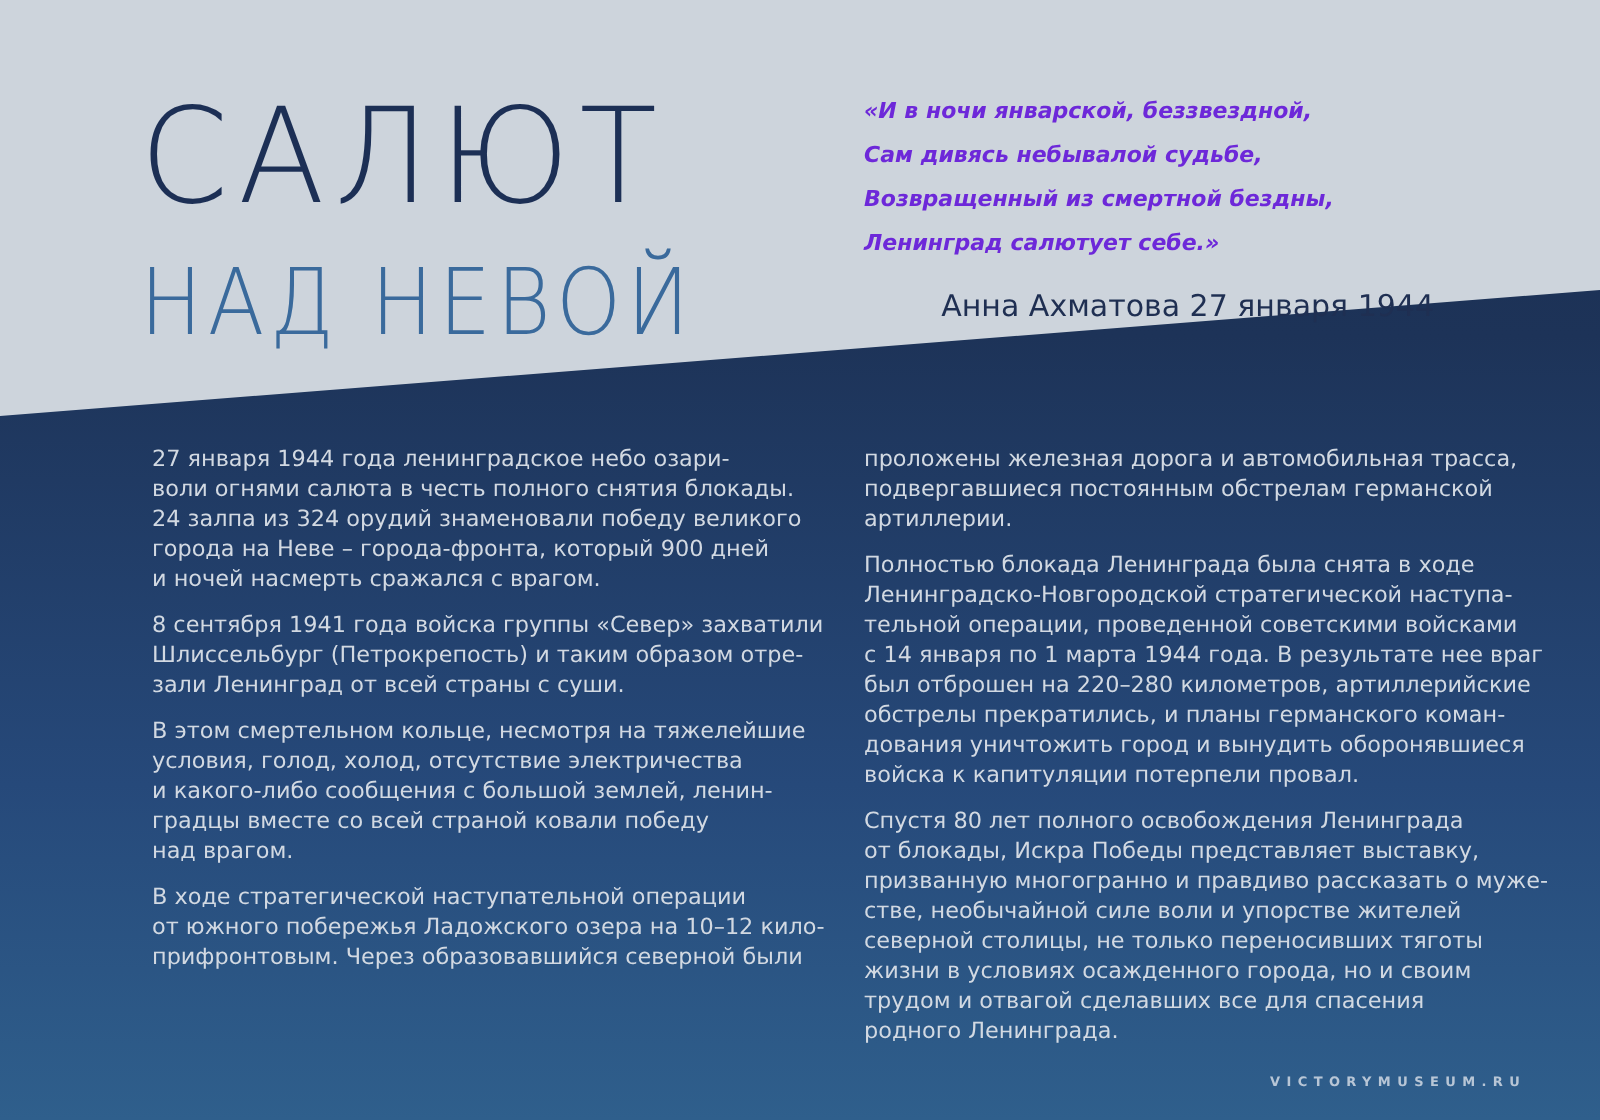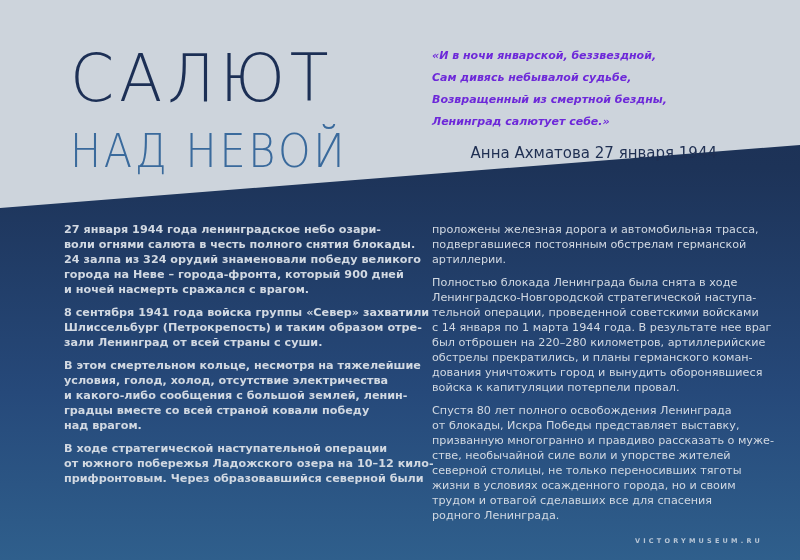--- a/index.html
+++ b/index.html
@@ -37,21 +37,21 @@
     .author {
       position: absolute; right: 83px; top: 132px;
       font-family: "DejaVu Sans", sans-serif;
       font-size: 15px; color: #1f2f52; white-space: nowrap; margin-top: 12px;
     }
     .col {
       position: absolute; top: 222px; width: 330px;
       font-family: "DejaVu Sans", sans-serif;
       font-size: 11.2px; line-height: 15px; color: #d2d9e2;
     }
-    .col.left { left: 64px; font-weight: bold; }
+    .col.left { left: 76px; }
     .col.right { left: 432px; }
     .col p { margin: 0 0 8px 0; }
     .col .ln { display: block; white-space: nowrap; }
     .footer-url {
       position: absolute; left: 635px; top: 537px;
       font-family: "DejaVu Sans", sans-serif;
       font-size: 6.5px; letter-spacing: 3.2px; color: #b8c6d6; font-weight: bold;
     }
   </style>
 </head>

